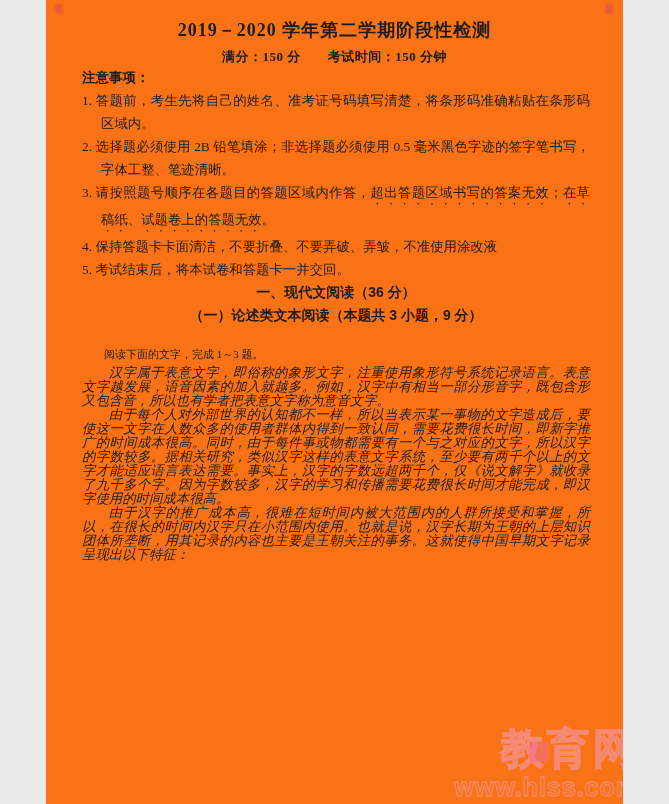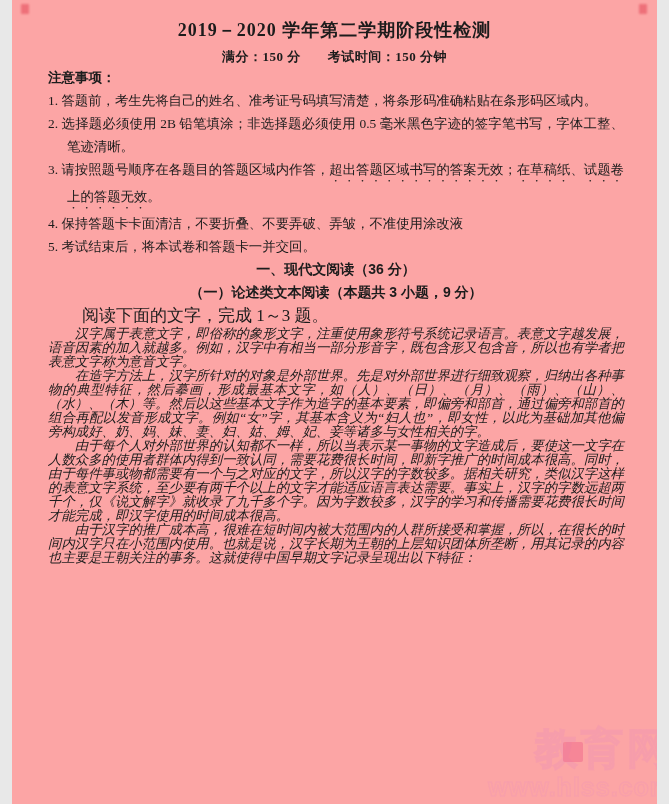--- a/index.html
+++ b/index.html
@@ -1,20 +1,20 @@
 <!DOCTYPE html>
 <html><head>
 <meta charset="utf-8">
 <style>
   html,body { margin:0; padding:0; background:#e8e8e8; }
   .page {
     position:relative;
-    width:645px; height:804px;
+    width:577px; height:804px;
     margin:0 auto;
-    background:#fca5a5;
+    background:#f97316;
     overflow:hidden;
     color:#1c1c1c;
     font-family:"Liberation Serif","DejaVu Serif",serif;
   }
   .header { text-align:center; padding-top:20px; }
   .exam-title {
     font-size:18px; font-weight:bold; letter-spacing:1px; line-height:20px;
   }
   .exam-subtitle {
     font-size:28px; font-weight:bold; letter-spacing:12px; text-indent:12px;
@@ -33,21 +33,21 @@
     padding-left:19px; text-indent:-19px;
   }
   .emph {
     -webkit-text-emphasis:dot; -webkit-text-emphasis-position:under right;
     text-emphasis:dot; text-emphasis-position:under right;
   }
   .section-heading, .section-subheading {
     font-family:"Liberation Sans","DejaVu Sans",sans-serif;
     font-weight:bold; font-size:14px; line-height:23px;text-align:center;
   }
-  .instruction { font-size:17px; line-height:23px; text-indent:2em; }
+  .instruction { font-size:11px; line-height:23px; text-indent:2em;margin-top:16px; }
   .passage p {
     margin:0; font-size:13.4px; line-height:14px;
     text-indent:2em; text-align:justify; font-style:italic;
   }
   .watermark { position:absolute; right:-16px; bottom:2px; text-align:right; pointer-events:none; }
   .watermark-cn {
     font-family:"Liberation Sans","DejaVu Sans",sans-serif;
     font-size:42px; font-weight:bold; letter-spacing:4px; line-height:46px;
     color:transparent; -webkit-text-stroke:1.5px rgba(244,154,175,0.6);
     text-shadow:0 0 0 rgba(244,154,175,0.08);
@@ -90,21 +90,20 @@
     <div class="notice-item"><span>3. 请按照题号顺序在各题目的答题区域内作答，</span><span class="emph">超出答题区域书写的答案无效；在草稿纸、试题卷上的答题无效</span><span>。</span></div>
     <div class="notice-item">4. 保持答题卡卡面清洁，不要折叠、不要弄破、弄皱，不准使用涂改液</div>
     <div class="notice-item">5. 考试结束后，将本试卷和答题卡一并交回。</div>
 
     <div class="section-heading">一、现代文阅读（36 分）</div>
     <div class="section-subheading">（一）论述类文本阅读（本题共 3 小题，9 分）</div>
     <div class="instruction">阅读下面的文字，完成 1～3 题。</div>
 
     <div class="passage">
       <p>汉字属于表意文字，即俗称的象形文字，注重使用象形符号系统记录语言。表意文字越发展，语音因素的加入就越多。例如，汉字中有相当一部分形音字，既包含形又包含音，所以也有学者把表意文字称为意音文字。</p>
-      <p>在造字方法上，汉字所针对的对象是外部世界。先是对外部世界进行细致观察，归纳出各种事物的典型特征，然后摹画，形成最基本文字，如（人）、（日）、（月）、（雨）、（山）、（水）、（木）等。然后以这些基本文字作为造字的基本要素，即偏旁和部首，通过偏旁和部首的组合再配以发音形成文字。例如“女”字，其基本含义为“妇人也”，即女性，以此为基础加其他偏旁构成好、奶、妈、妹、妻、妇、姑、姆、妃、妾等诸多与女性相关的字。</p>
       <p>由于每个人对外部世界的认知都不一样，所以当表示某一事物的文字造成后，要使这一文字在人数众多的使用者群体内得到一致认同，需要花费很长时间，即新字推广的时间成本很高。同时，由于每件事或物都需要有一个与之对应的文字，所以汉字的字数较多。据相关研究，类似汉字这样的表意文字系统，至少要有两千个以上的文字才能适应语言表达需要。事实上，汉字的字数远超两千个，仅《说文解字》就收录了九千多个字。因为字数较多，汉字的学习和传播需要花费很长时间才能完成，即汉字使用的时间成本很高。</p>
       <p>由于汉字的推广成本高，很难在短时间内被大范围内的人群所接受和掌握，所以，在很长的时间内汉字只在小范围内使用。也就是说，汉字长期为王朝的上层知识团体所垄断，用其记录的内容也主要是王朝关注的事务。这就使得中国早期文字记录呈现出以下特征：</p>
 
     </div>
 
   </div>
 
   <div class="watermark">
     <div class="watermark-cn">教育网</div>
     <div class="watermark-url">www.hlss.com</div>

